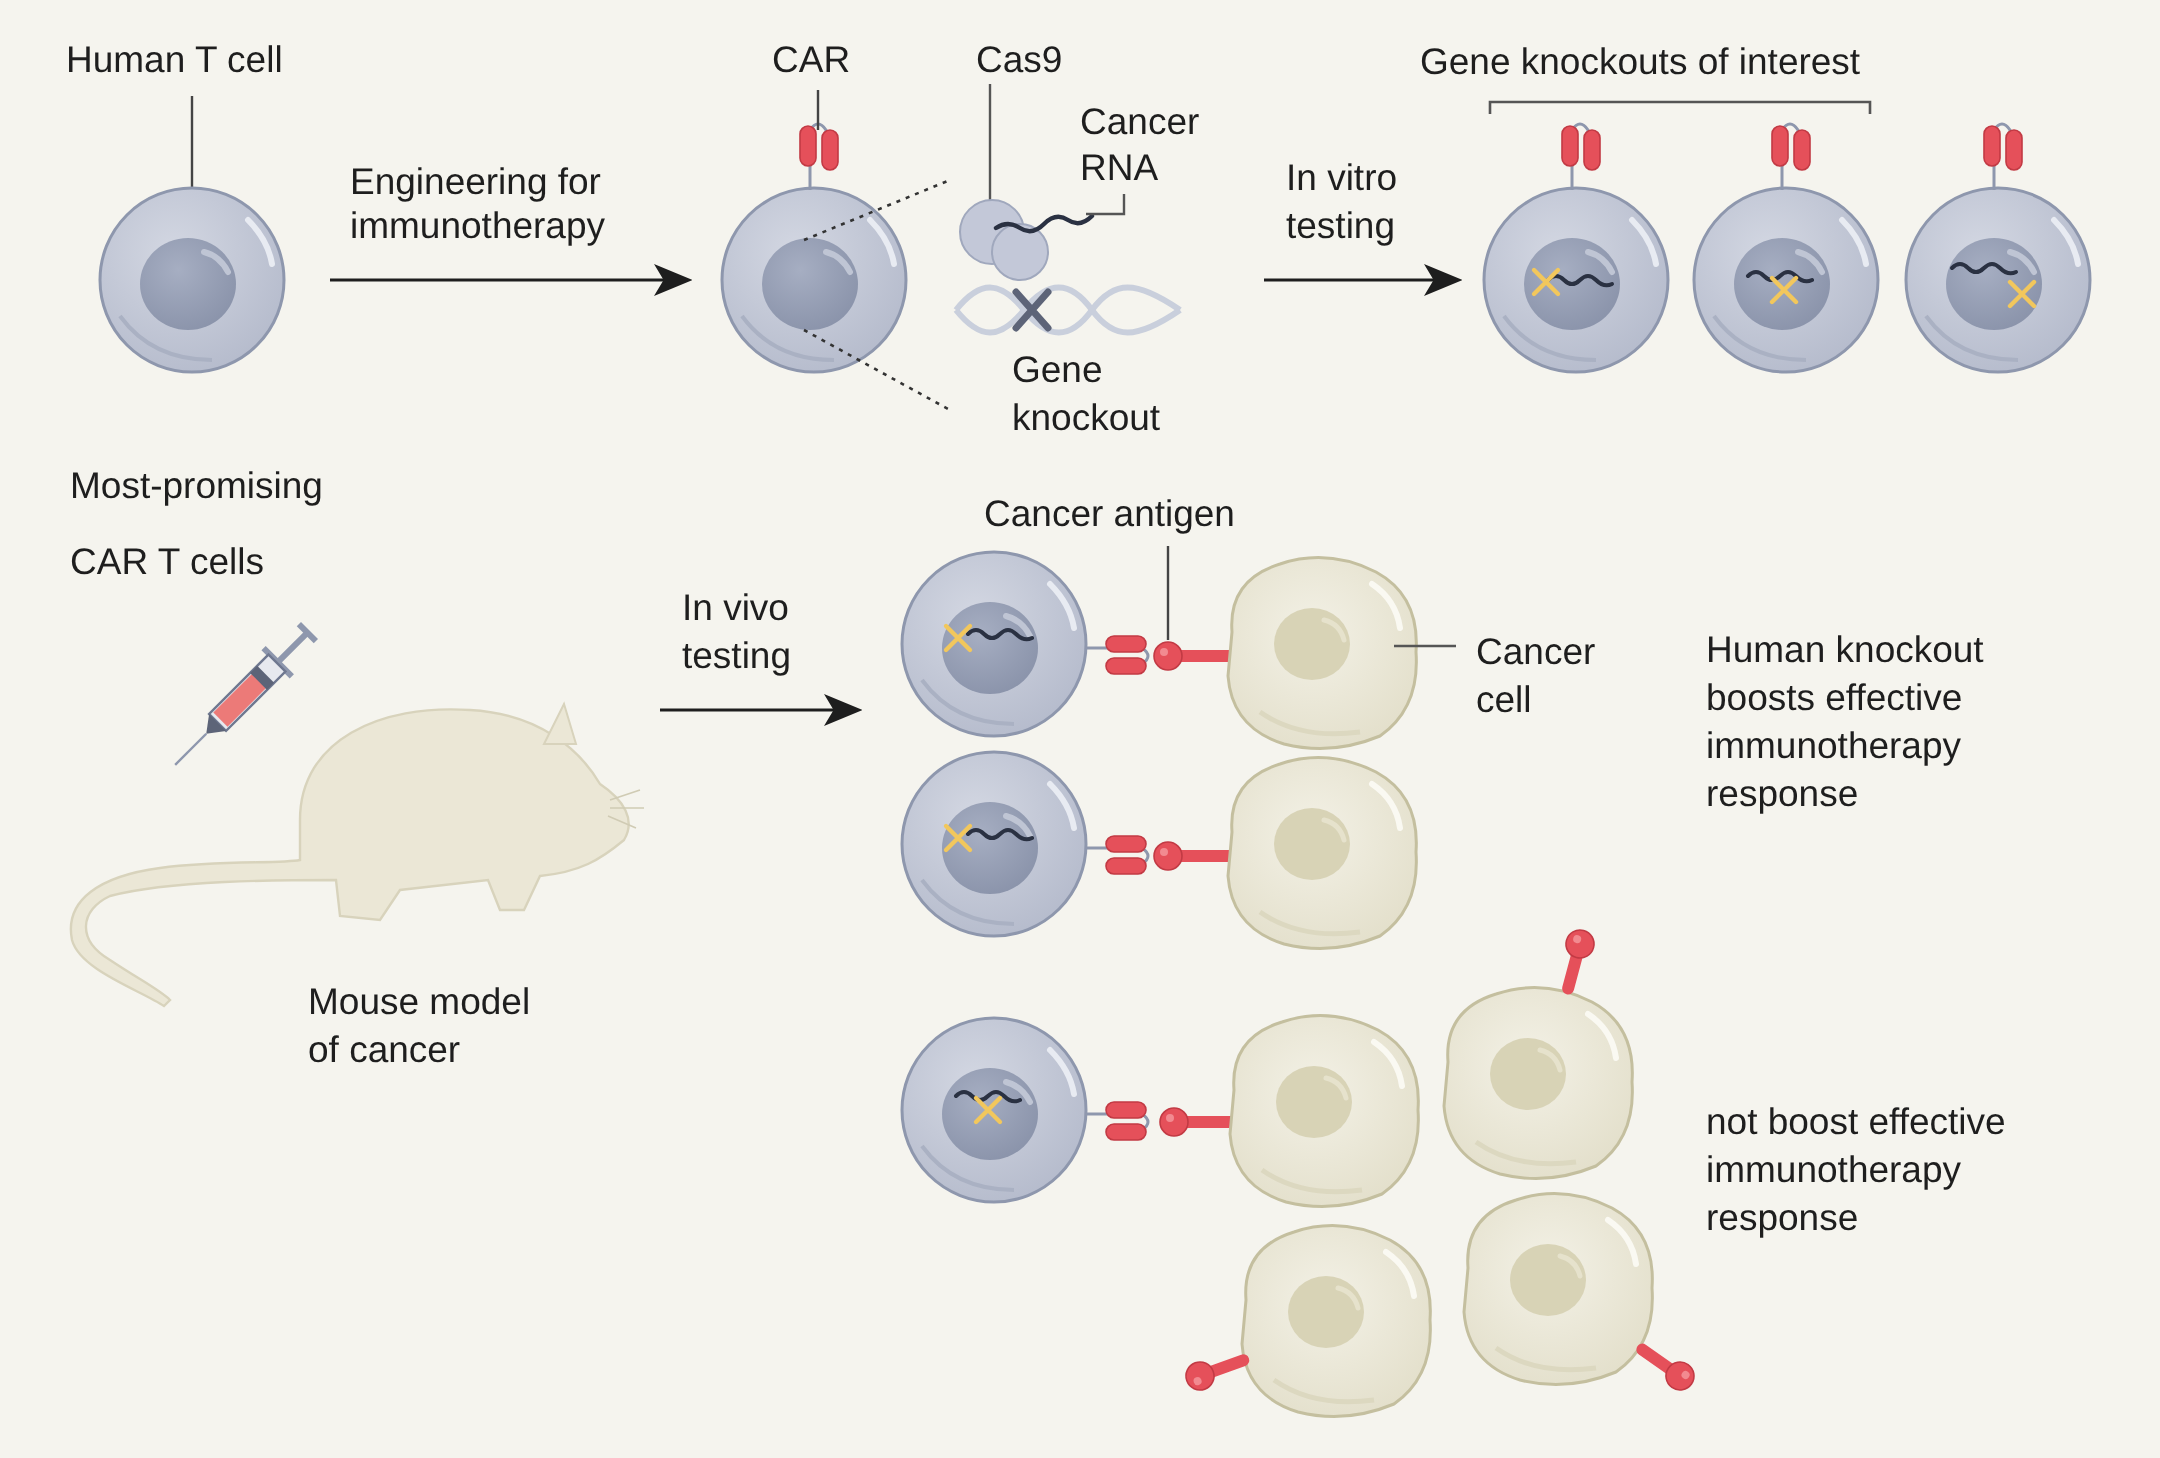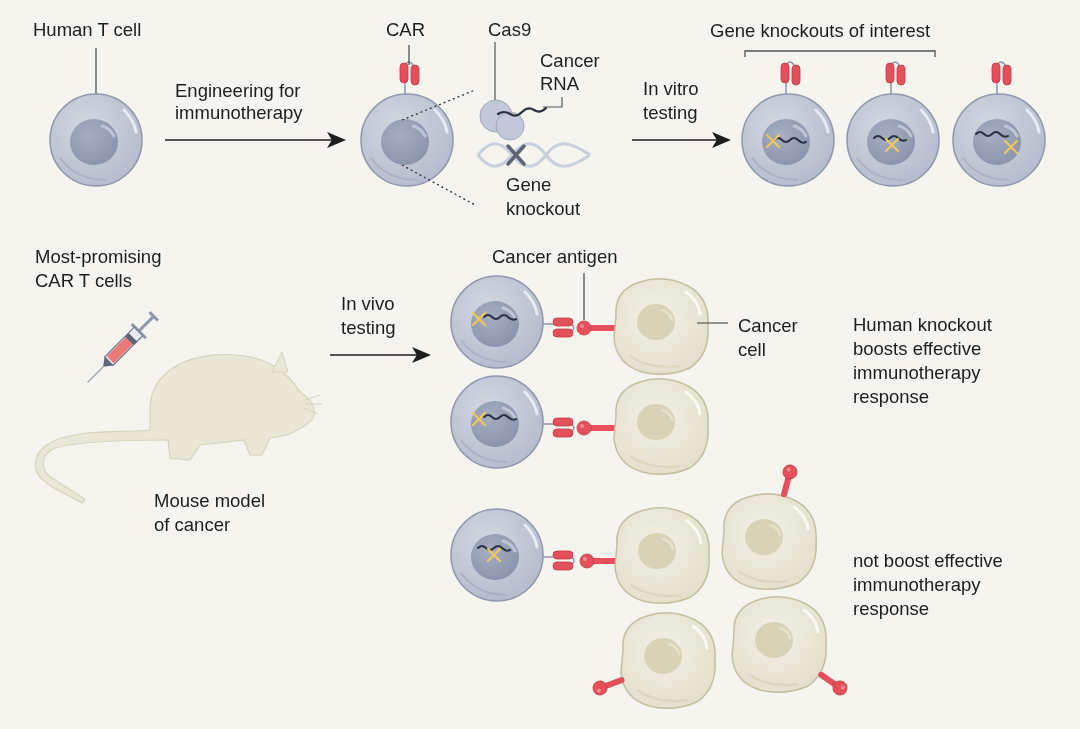--- a/index.html
+++ b/index.html
@@ -224,21 +224,21 @@
 <div class="lbl" style="left:386px;top:18px">CAR</div>
 <div class="lbl" style="left:488px;top:18px">Cas9</div>
 <div class="lbl" style="left:540px;top:49px">Cancer</div>
 <div class="lbl" style="left:540px;top:72px">RNA</div>
 <div class="lbl" style="left:506px;top:173px">Gene</div>
 <div class="lbl" style="left:506px;top:197px">knockout</div>
 <div class="lbl it" style="left:643px;top:77px">In vitro</div>
 <div class="lbl" style="left:643px;top:101px">testing</div>
 <div class="lbl" style="left:710px;top:19px">Gene knockouts of interest</div>
 
-<div class="lbl" style="left:35px;top:245px">Most-promising</div>
+<div class="lbl" style="left:35px;top:231px">Most-promising</div>
 <div class="lbl" style="left:35px;top:269px">CAR T cells</div>
 <div class="lbl it" style="left:341px;top:292px">In vivo</div>
 <div class="lbl" style="left:341px;top:316px">testing</div>
 <div class="lbl" style="left:154px;top:489px">Mouse model</div>
 <div class="lbl" style="left:154px;top:513px">of cancer</div>
 
 <div class="lbl" style="left:492px;top:245px">Cancer antigen</div>
 <div class="lbl" style="left:738px;top:314px">Cancer</div>
 <div class="lbl" style="left:738px;top:338px">cell</div>
 

